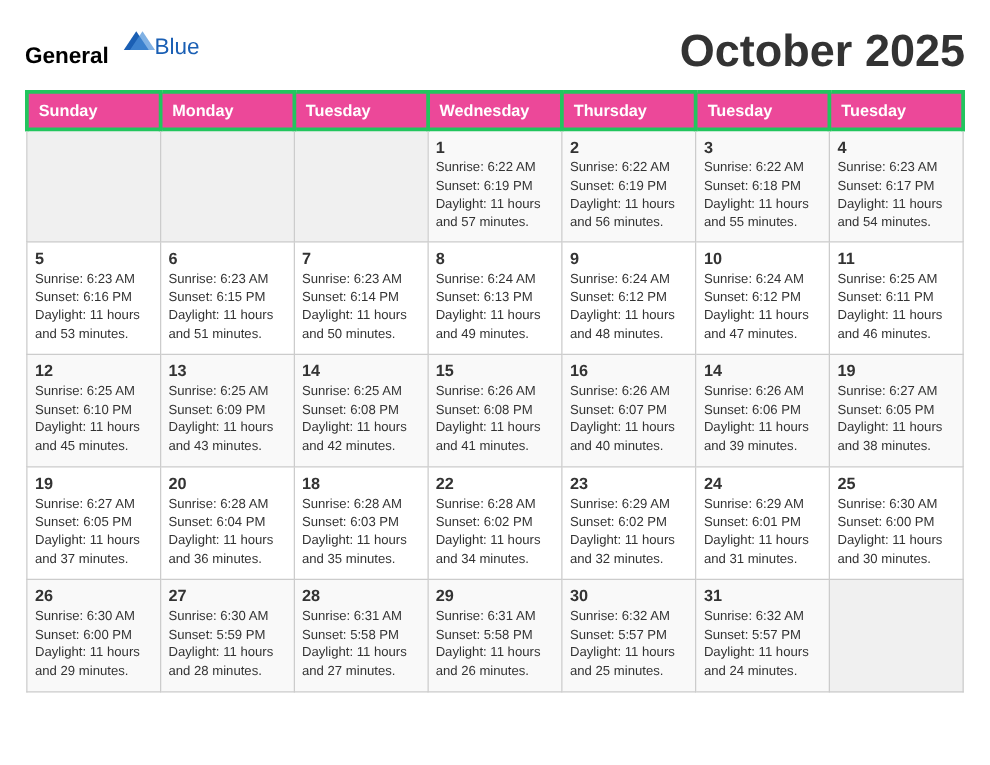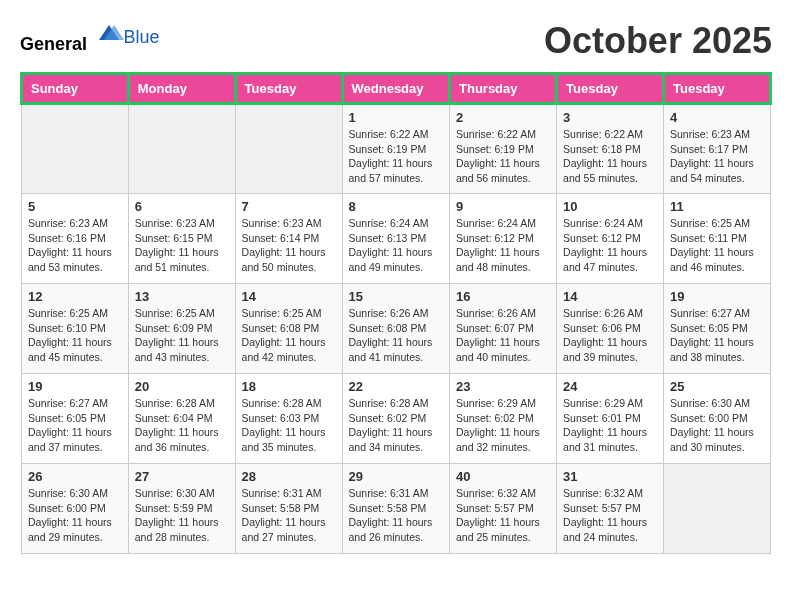--- a/index.html
+++ b/index.html
@@ -245,21 +245,21 @@
         </td>
         <td>
           <span class="day-number">28</span>
           <div class="day-info">Sunrise: 6:31 AM<br>Sunset: 5:58 PM<br>Daylight: 11 hours<br>and 27 minutes.</div>
         </td>
         <td>
           <span class="day-number">29</span>
           <div class="day-info">Sunrise: 6:31 AM<br>Sunset: 5:58 PM<br>Daylight: 11 hours<br>and 26 minutes.</div>
         </td>
         <td>
-          <span class="day-number">40</span>
+          <span class="day-number">30</span>
           <div class="day-info">Sunrise: 6:32 AM<br>Sunset: 5:57 PM<br>Daylight: 11 hours<br>and 25 minutes.</div>
         </td>
         <td>
           <span class="day-number">31</span>
           <div class="day-info">Sunrise: 6:32 AM<br>Sunset: 5:57 PM<br>Daylight: 11 hours<br>and 24 minutes.</div>
         </td>
         <td class="empty-cell"></td>
       </tr>
     </tbody>
 </table>

